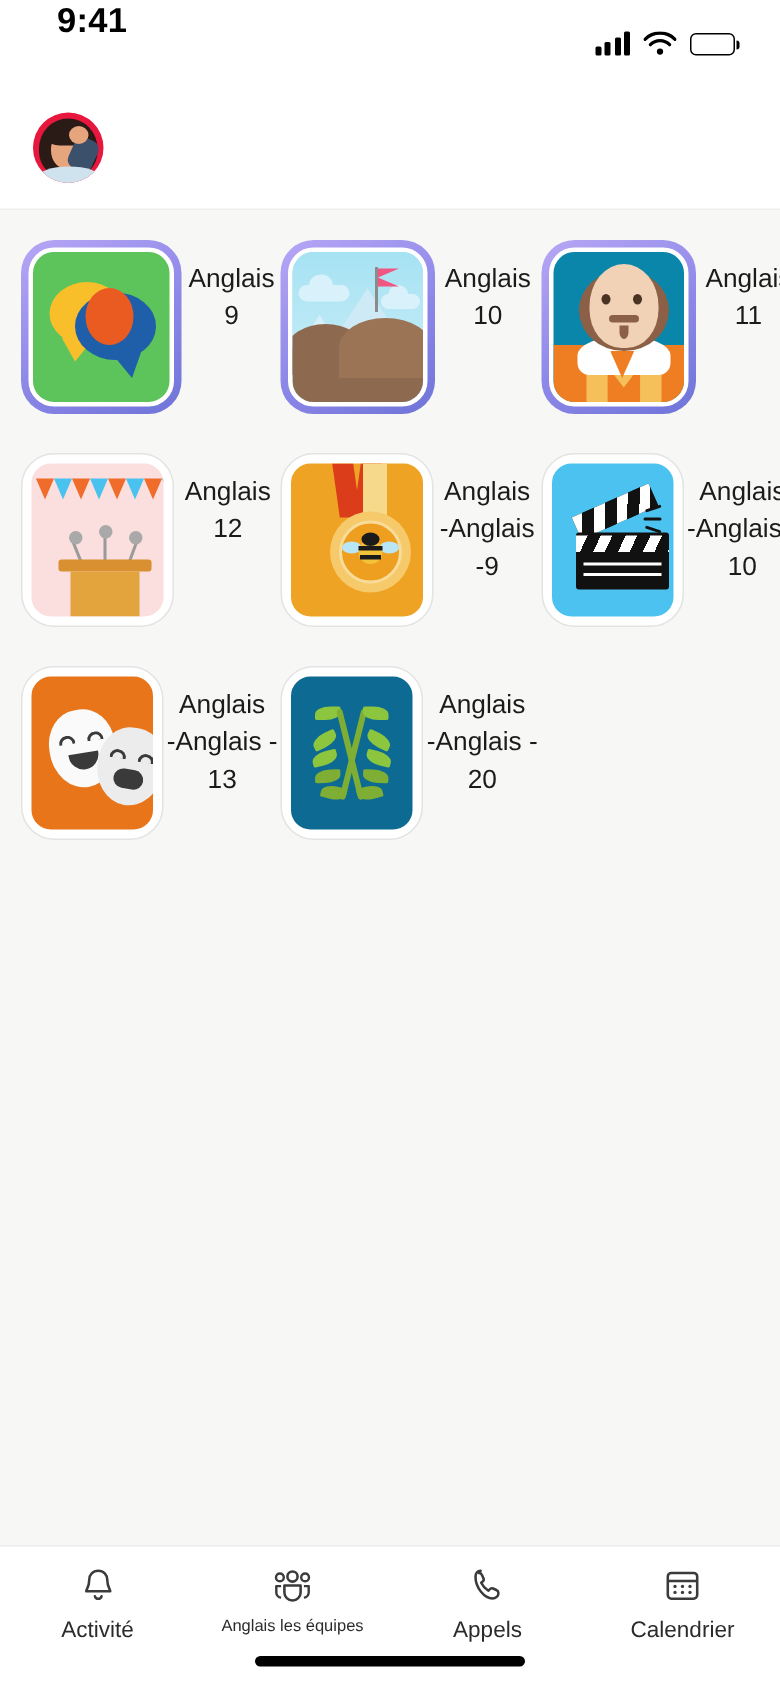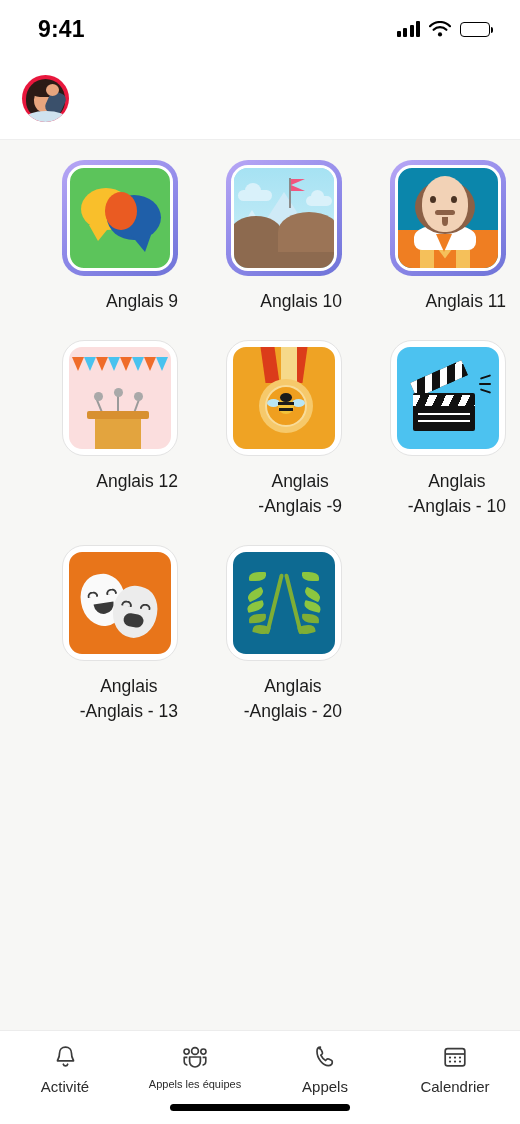--- a/index.html
+++ b/index.html
@@ -8,21 +8,21 @@
     font-family: "Liberation Sans", sans-serif;
     background:#ffffff;
     color:#1b1b1b;
     -webkit-font-smoothing:antialiased;
   }
   .phone { position:relative; width:520px; height:1124px; display:flex; flex-direction:column; overflow:hidden; background:#ffffff; }
 
   
   .statusbar {
     height:58px; flex:0 0 58px; background:#fff;
-    display:flex; align-items:center; justify-content:space-between;
+    display:flex; justify-content:space-between;
     padding:0 30px 0 38px;
   }
   .status-time { font-size:23px; font-weight:700; letter-spacing:0.2px; color:#000; }
   .status-icons { display:flex; align-items:center; gap:9px; }
   .bars { display:flex; align-items:flex-end; gap:2.5px; height:16px; }
   .bars i { display:block; width:4px; background:#000; border-radius:1px; }
   .bars i:nth-child(1){height:6px;} .bars i:nth-child(2){height:9px;}
   .bars i:nth-child(3){height:12px;} .bars i:nth-child(4){height:16px;}
   .batt { width:30px; height:15px; border:1.8px solid #000; border-radius:4px; padding:2px; position:relative; }
   .batt .fill { height:100%; width:100%; background:#000; border-radius:1.5px; }
@@ -42,21 +42,21 @@
   .avatar .face { position:absolute; left:12px; top:13px; width:22px; height:25px; background:#e7a57e; border-radius:48% 48% 52% 52%; }
   .avatar .fringe { position:absolute; left:10px; top:9px; width:26px; height:13px; background:#2b1b16; border-radius:50% 50% 30% 30%; }
   .avatar .arm { position:absolute; left:25px; top:17px; width:17px; height:22px; background:#3a506b; transform:rotate(24deg); border-radius:6px; }
   .avatar .hand { position:absolute; left:24px; top:9px; width:13px; height:12px; background:#e7a57e; border-radius:50%; }
   .avatar .shoulder { position:absolute; left:3px; bottom:-4px; width:42px; height:15px; background:#cfe3ef; border-radius:50% 50% 0 0; }
   .header-title { font-size:25px; font-weight:400; color:#1b1b1b; letter-spacing:0.1px; }
 
   
   .content { flex:1 1 auto; background:#f7f7f5; padding:20px 0 0 0; overflow:hidden; }
   .grid { display:grid; grid-template-columns:repeat(3,1fr); row-gap:26px; padding:0 14px; }
-  .cell { display:flex; flex-direction:column; align-items:flex-end; }
+  .cell { display:flex; flex-direction:row; align-items:flex-start; }
 
   .tile-wrap { width:116px; height:116px; border-radius:22px; padding:5px; display:flex; }
   .tile-wrap.purple { background:linear-gradient(150deg,#b7a6f5 0%,#8d88e8 55%,#6f74d8 100%); }
   .tile-wrap.plain  { background:#ffffff; border:1.5px solid #e3e3e3; padding:4px; }
   .tile {
     flex:1; border-radius:17px; position:relative; overflow:hidden;
     border:3px solid #fff;
   }
   .tile-wrap.plain .tile { border:2.5px solid #fff; border-radius:15px; }
   .art { position:absolute; inset:0; }
@@ -428,21 +428,21 @@
       <span class="nav-ico">
         <svg width="30" height="26" viewBox="0 0 30 26">
           <circle cx="15" cy="7" r="3.4" fill="none" stroke="#3b3b3b" stroke-width="1.7"></circle>
           <circle cx="6.6" cy="7.6" r="2.6" fill="none" stroke="#3b3b3b" stroke-width="1.6"></circle>
           <circle cx="23.4" cy="7.6" r="2.6" fill="none" stroke="#3b3b3b" stroke-width="1.6"></circle>
           <path d="M9.6 13h10.8v4.6a5.4 5.4 0 0 1-5.4 5.4 5.4 5.4 0 0 1-5.4-5.4z" fill="none" stroke="#3b3b3b" stroke-width="1.7" stroke-linejoin="round"></path>
           <path d="M7.4 13.4H4.2v4.2a3.6 3.6 0 0 0 3.2 3.5" fill="none" stroke="#3b3b3b" stroke-width="1.6" stroke-linejoin="round"></path>
           <path d="M22.6 13.4h3.2v4.2a3.6 3.6 0 0 1-3.2 3.5" fill="none" stroke="#3b3b3b" stroke-width="1.6" stroke-linejoin="round"></path>
         </svg>
       </span>
-      <span class="nav-label">Appels les équipes</span>
+      <span class="nav-label">Anglais les équipes</span>
     </div>
 
     <div class="nav-item">
       <span class="nav-ico">
         <svg width="24" height="26" viewBox="0 0 24 26">
           <path d="M7.4 3.2C5.2 3.2 4 5 4 7.2c0 7.4 6 14.4 11.3 14.4 2.3 0 4-1.5 4-3.6 0-1-.5-1.6-1.4-2l-2.2-1c-.9-.4-1.6-.2-2.2.5l-.9 1c-2-1.2-3.8-3.2-4.8-5.3l1-.8c.7-.6.9-1.3.5-2.2l-1-2.2c-.4-.9-1-1.4-2-1.4z" fill="none" stroke="#3b3b3b" stroke-width="1.7" stroke-linejoin="round"></path>
         </svg>
       </span>
       <span class="nav-label">Appels</span>
     </div>

